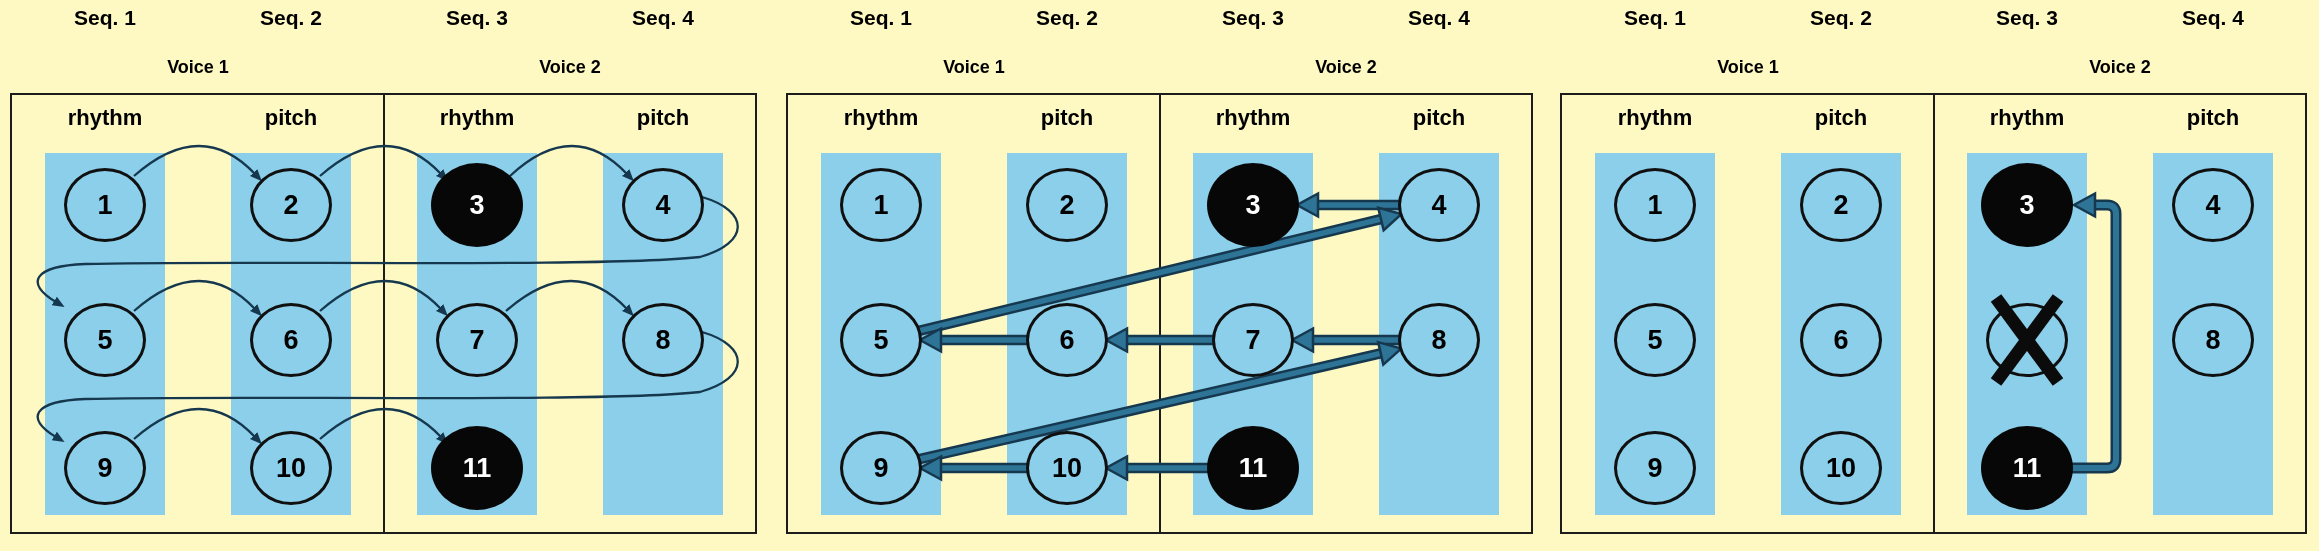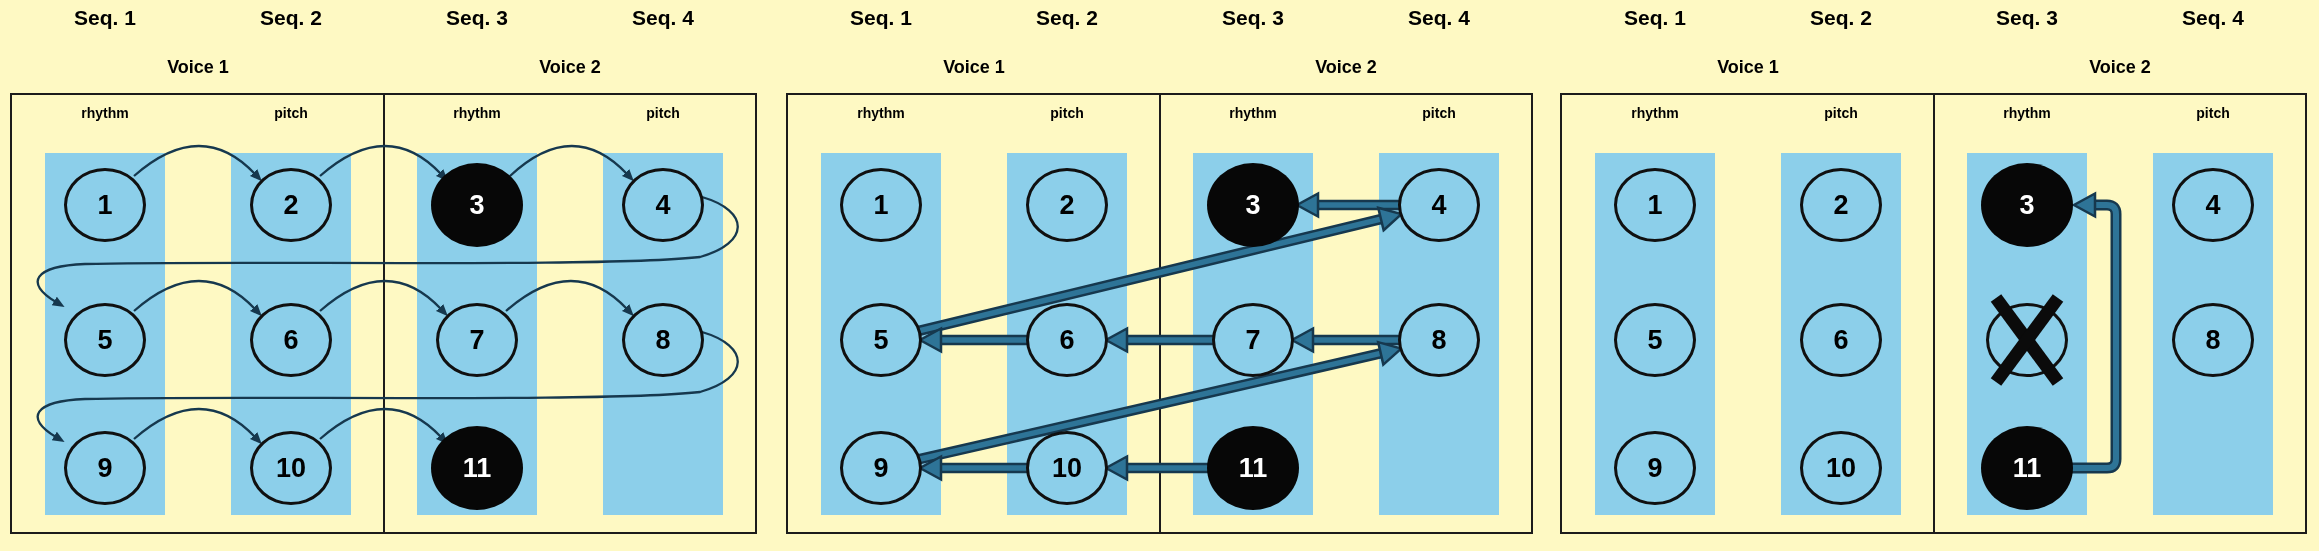--- a/index.html
+++ b/index.html
@@ -15,21 +15,21 @@
   .voice-label{
     position:absolute;transform:translateX(-50%);top:57px;
     font-size:18px;font-weight:700;color:#000;white-space:nowrap;
   }
   .voice-box{
     position:absolute;border:2px solid #1c1c1c;box-sizing:border-box;background:transparent;
   }
   .voice-divider{position:absolute;background:#1c1c1c;}
   .col-label{
     position:absolute;transform:translateX(-50%);top:105px;
-    font-size:14px;font-weight:700;color:#000;white-space:nowrap;
+    font-size:22px;font-weight:700;color:#000;white-space:nowrap;
   }
   .band{position:absolute;}
   .arrow-svg{position:absolute;left:0;top:0;pointer-events:none;}
   .node{
     position:absolute;border-radius:50%;box-sizing:border-box;
     display:flex;align-items:center;justify-content:center;
     font-weight:700;font-size:27px;color:#000;
   }
   .node.filled{color:#ffffff;}
   .fg-svg{position:absolute;left:0;top:0;pointer-events:none;}

